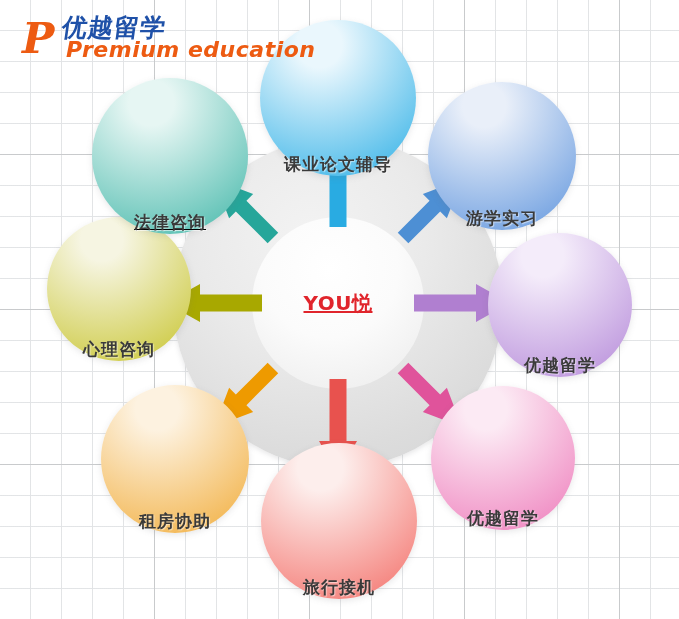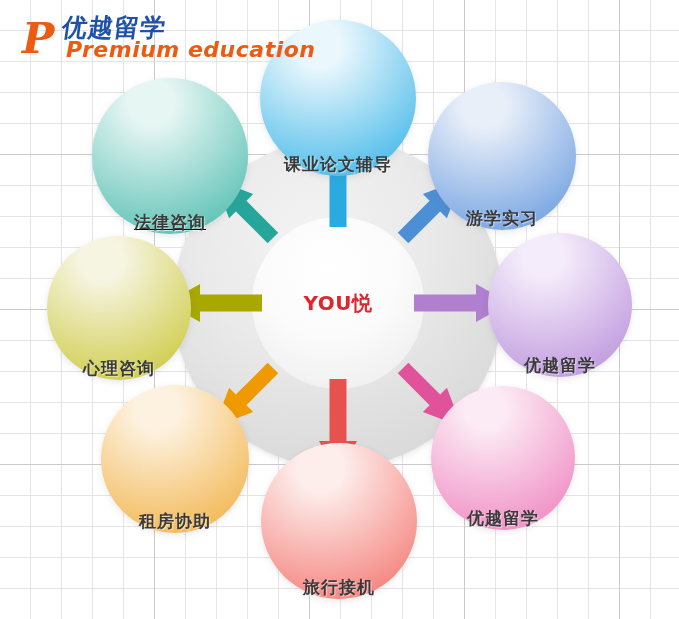--- a/index.html
+++ b/index.html
@@ -83,20 +83,21 @@
     left:252px;top:217px;
     width:172px;height:172px;
     display:flex;flex-direction:column;
     align-items:center;justify-content:center;
     z-index:20;
     text-align:right;
     color:#E0252C;
     font-weight:bold;
     text-shadow:1px 1px 0 rgba(255,255,255,.6);
     line-height:1.32;
+    text-decoration:underline;
   }
   #center-label .cl-1{font-size:20px;letter-spacing:.5px;}
   #center-label .cl-2{font-size:20px;letter-spacing:1px;}
 
   
   #arrows{
     position:absolute;left:0;top:0;width:679px;height:619px;
     z-index:15;pointer-events:none;
   }
 
@@ -172,21 +173,21 @@
       </div>
       <div class="node" style="left: 431px; top: 386px; width: 144px; height: 144px; background: radial-gradient(circle at 38% 16%, rgb(252, 234, 244) 0%, rgb(252, 234, 244) 14%, rgb(239, 134, 192) 92%, rgb(239, 134, 192) 100%);">
         <span class="label">优越留学</span>
       </div>
       <div class="node" style="left: 261px; top: 443px; width: 156px; height: 156px; background: radial-gradient(circle at 38% 16%, rgb(253, 238, 236) 0%, rgb(253, 238, 236) 14%, rgb(244, 122, 116) 92%, rgb(244, 122, 116) 100%);">
         <span class="label">旅行接机</span>
       </div>
       <div class="node" style="left: 101px; top: 385px; width: 148px; height: 148px; background: radial-gradient(circle at 38% 16%, rgb(253, 242, 224) 0%, rgb(253, 242, 224) 14%, rgb(242, 179, 74) 92%, rgb(242, 179, 74) 100%);">
         <span class="label">租房协助</span>
       </div>
-      <div class="node" style="left: 47px; top: 236px; width: 144px; height: 144px; background: radial-gradient(circle at 38% 16%, rgb(246, 245, 226) 0%, rgb(246, 245, 226) 14%, rgb(204, 201, 63) 92%, rgb(204, 201, 63) 100%);">
+      <div class="node" style="left: 47px; top: 217px; width: 144px; height: 144px; background: radial-gradient(circle at 38% 16%, rgb(246, 245, 226) 0%, rgb(246, 245, 226) 14%, rgb(204, 201, 63) 92%, rgb(204, 201, 63) 100%);">
         <span class="label">心理咨询</span>
       </div>
       <div class="node" style="left: 92px; top: 78px; width: 156px; height: 156px; background: radial-gradient(circle at 38% 16%, rgb(230, 246, 243) 0%, rgb(230, 246, 243) 14%, rgb(82, 189, 176) 92%, rgb(82, 189, 176) 100%); text-decoration: underline;">
         <span class="label">法律咨询</span>
       </div>
     </div>
 
 </div>
 
 </body></html>

